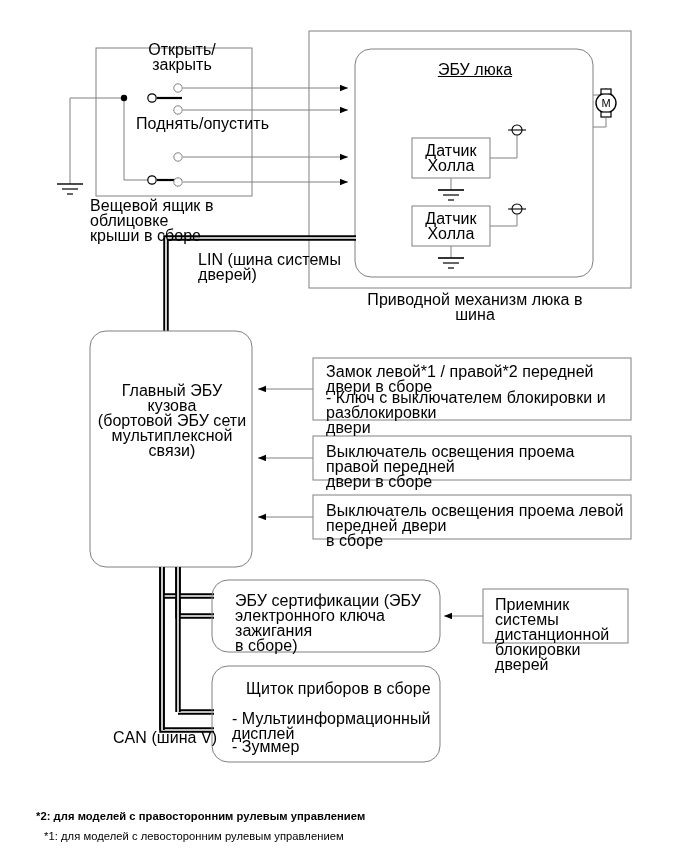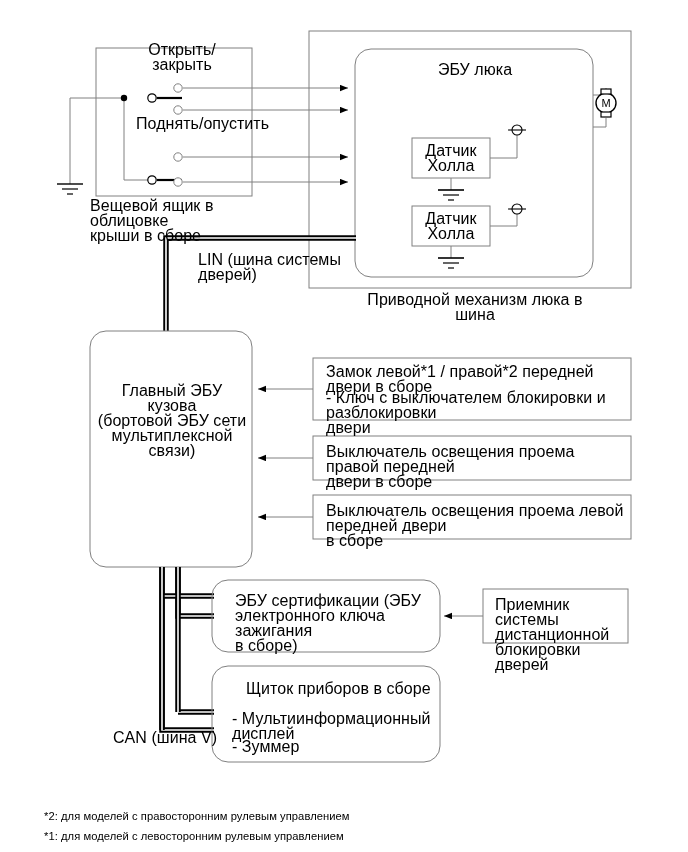--- a/index.html
+++ b/index.html
@@ -190,21 +190,21 @@
   </svg>
 
   <div class="lbl center" style="left:128px; top:42px; width:108px;">Открыть/
 закрыть</div>
 
   <div class="lbl" style="left:120px; top:116px; width:160px;padding-left:16px;">Поднять/опустить</div>
 
   <div class="lbl" style="left:90px; top:198px; width:180px;">Вещевой ящик в облицовке
 крыши в сборе</div>
 
-  <div class="lbl center" style="left:390px; top:62px; width:170px;">ЭБУ люка</div>
+  <div class="lbl center" style="left:390px; top:62px; width:170px;text-decoration:underline;">ЭБУ люка</div>
 
   <div class="lbl center" style="left:598px; top:96px; width:16px; font-size:11px;">M</div>
 
   <div class="lbl center" style="left:416px; top:143px; width:70px;">Датчик
 Холла</div>
 
   <div class="lbl center" style="left:416px; top:211px; width:70px;">Датчик
 Холла</div>
 
   <div class="lbl center" style="left:360px; top:292px; width:230px;">Приводной механизм люка в шина</div>
@@ -234,15 +234,15 @@
 дистанционной
 блокировки дверей</div>
 
   <div class="lbl" style="left:226px; top:681px; width:210px;padding-left:20px;">Щиток приборов в сборе</div>
   <div class="lbl" style="left:232px; top:711px; width:210px;">- Мультиинформационный дисплей</div>
   <div class="lbl" style="left:232px; top:739px; width:210px;">- Зуммер</div>
 
   <div class="lbl" style="left:113px; top:730px; width:120px;">CAN (шина V)</div>
 
   <div class="lbl foot" style="left:44px; top:783px; width:430px;margin-top:43px;">*1: для моделей с левосторонним рулевым управлением</div>
-  <div class="lbl foot" style="left:44px; top:806px; width:430px;">*2: для моделей с правосторонним рулевым управлением</div>
+  <div class="lbl foot" style="left:36px; top:806px; width:430px;font-weight:bold;">*2: для моделей с правосторонним рулевым управлением</div>
 
 </div>
 
 </body></html>

